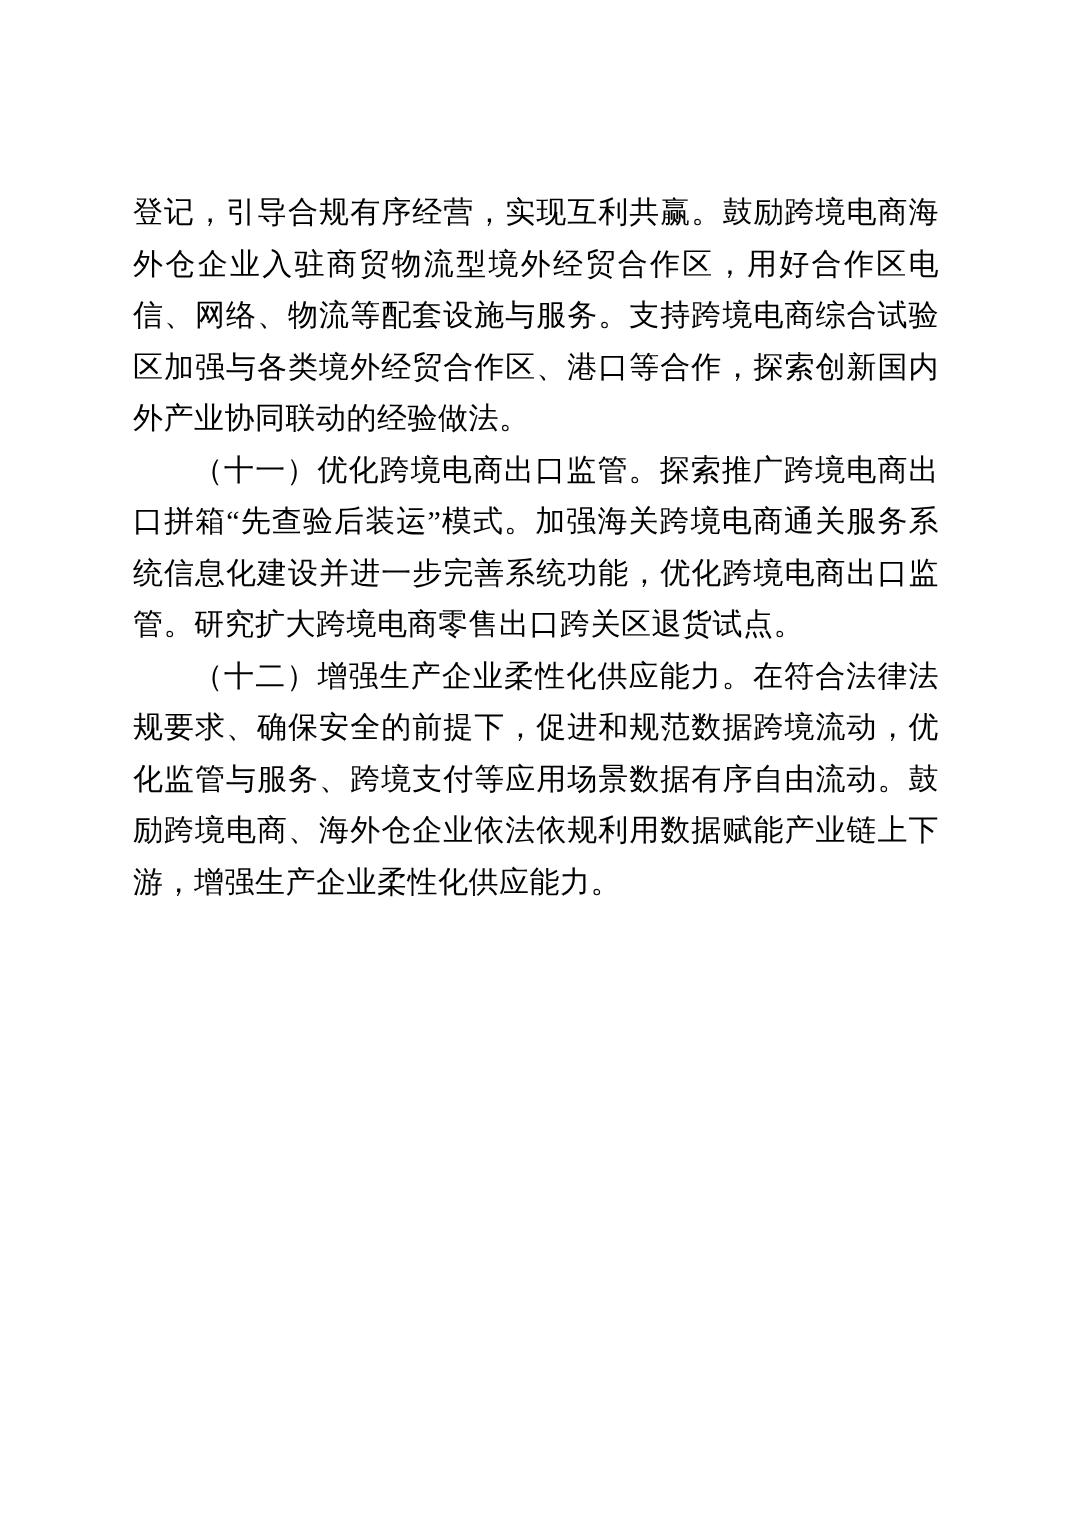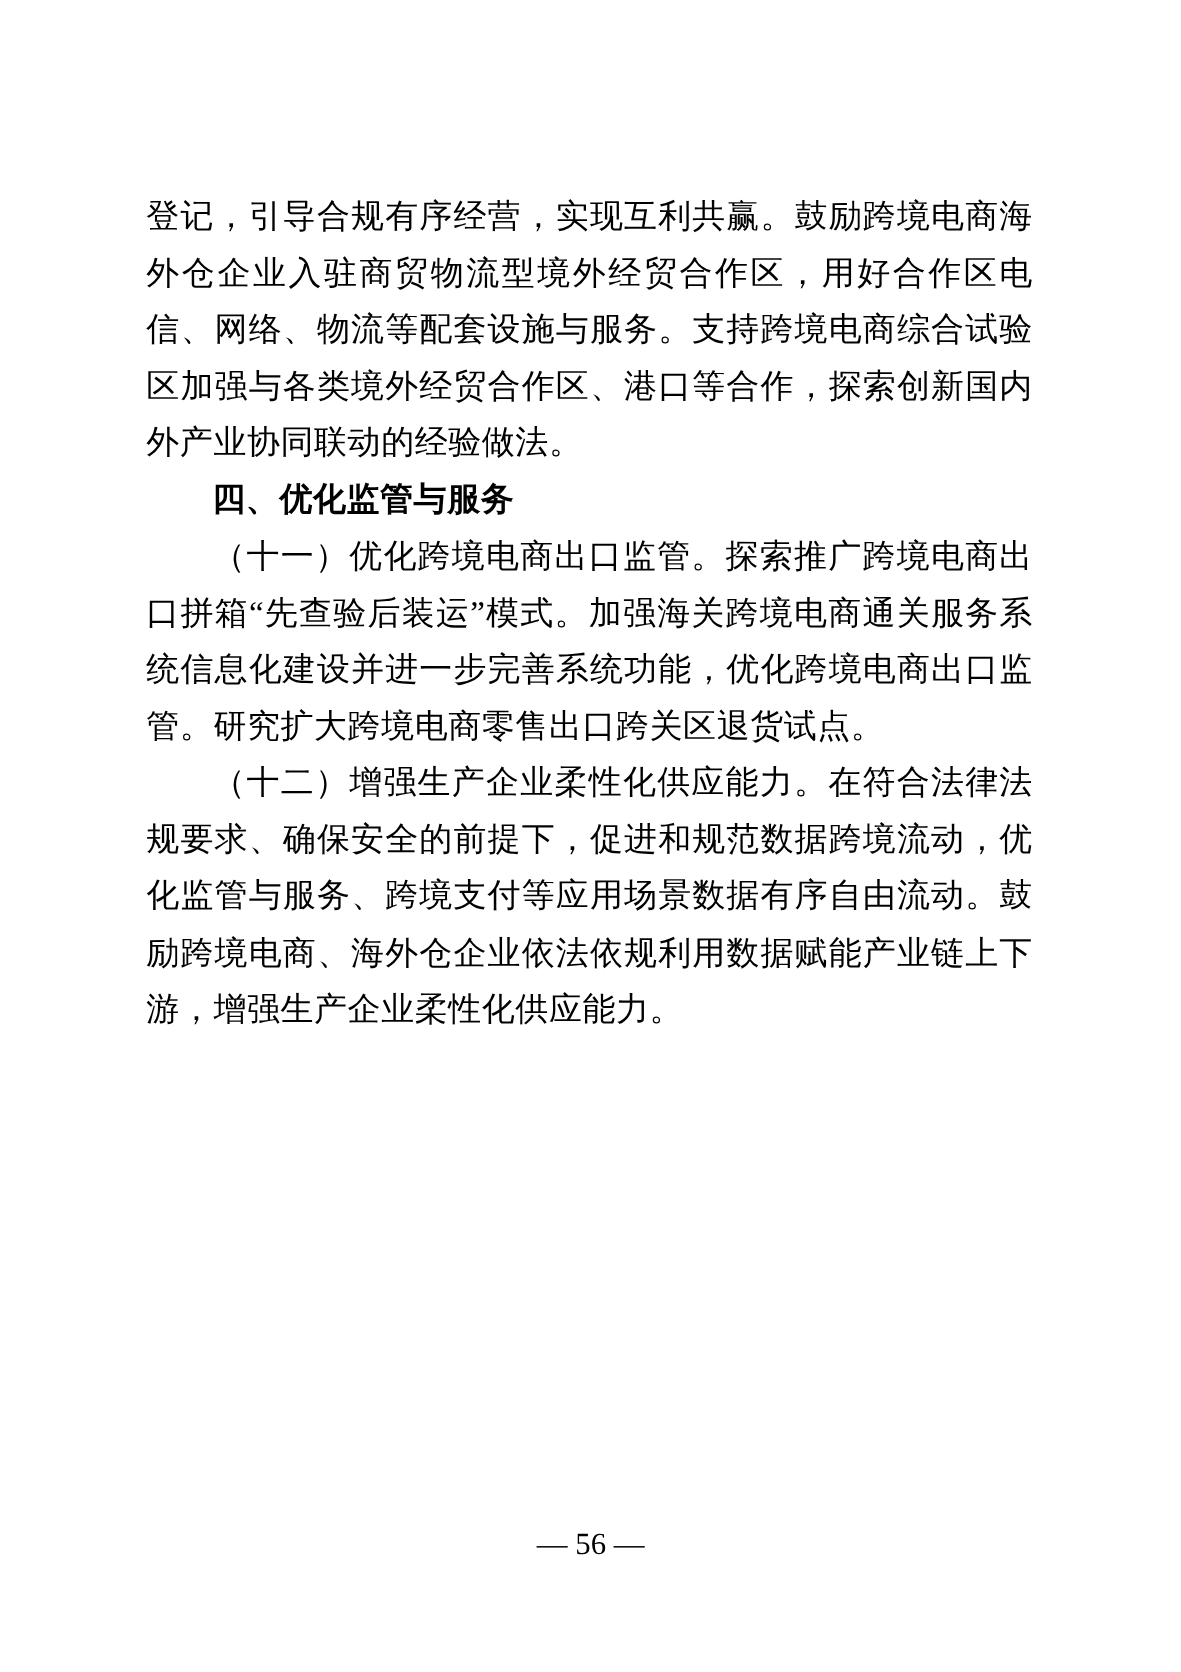--- a/index.html
+++ b/index.html
@@ -13,21 +13,21 @@
   .page {
     position: relative;
     width: 1074px;
     height: 1520px;
     background: #ffffff;
     overflow: hidden;
   }
   .text-block {
     position: absolute;
     left: 133px;
-    top: 171px;
+    top: 186px;
     width: 806px;
   }
   p.body {
     margin: 0;
     font-size: 30px;
     line-height: 51.5px;
     text-align: justify;
     text-justify: inter-character;
     letter-spacing: 0.5px;
   }
@@ -56,28 +56,26 @@
 </head>
 <body>
 
 <div class="page">
   <div class="text-block">
 
     <p class="body">
       <span>登记，引导合规有序经营，实现互利共赢。鼓励跨境电商海外仓企业入驻商贸物流型境外经贸合作区，用好合作区电信、网络、物流等配套设施与服务。支持跨境电商综合试验区加强与各类境外经贸合作区、港口等合作，探索创新国内外产业协同联动的经验做法。</span>
     </p>
 
-    <h2 class="heading">四、优化监管与服务</h2>
 
     <p class="body indent">
       <span class="lead">（十一）优化跨境电商出口监管。</span><span>探索推广跨境电商出口拼箱“先查验后装运”模式。加强海关跨境电商通关服务系统信息化建设并进一步完善系统功能，优化跨境电商出口监管。研究扩大跨境电商零售出口跨关区退货试点。</span>
     </p>
 
     <p class="body indent">
       <span class="lead">（十二）增强生产企业柔性化供应能力。</span><span>在符合法律法规要求、确保安全的前提下，促进和规范数据跨境流动，优化监管与服务、跨境支付等应用场景数据有序自由流动。鼓励跨境电商、海外仓企业依法依规利用数据赋能产业链上下游，增强生产企业柔性化供应能力。</span>
     </p>
 
 
 
   </div>
 
-  <div class="page-number">— 56 —</div>
 </div>
 
 </body></html>

